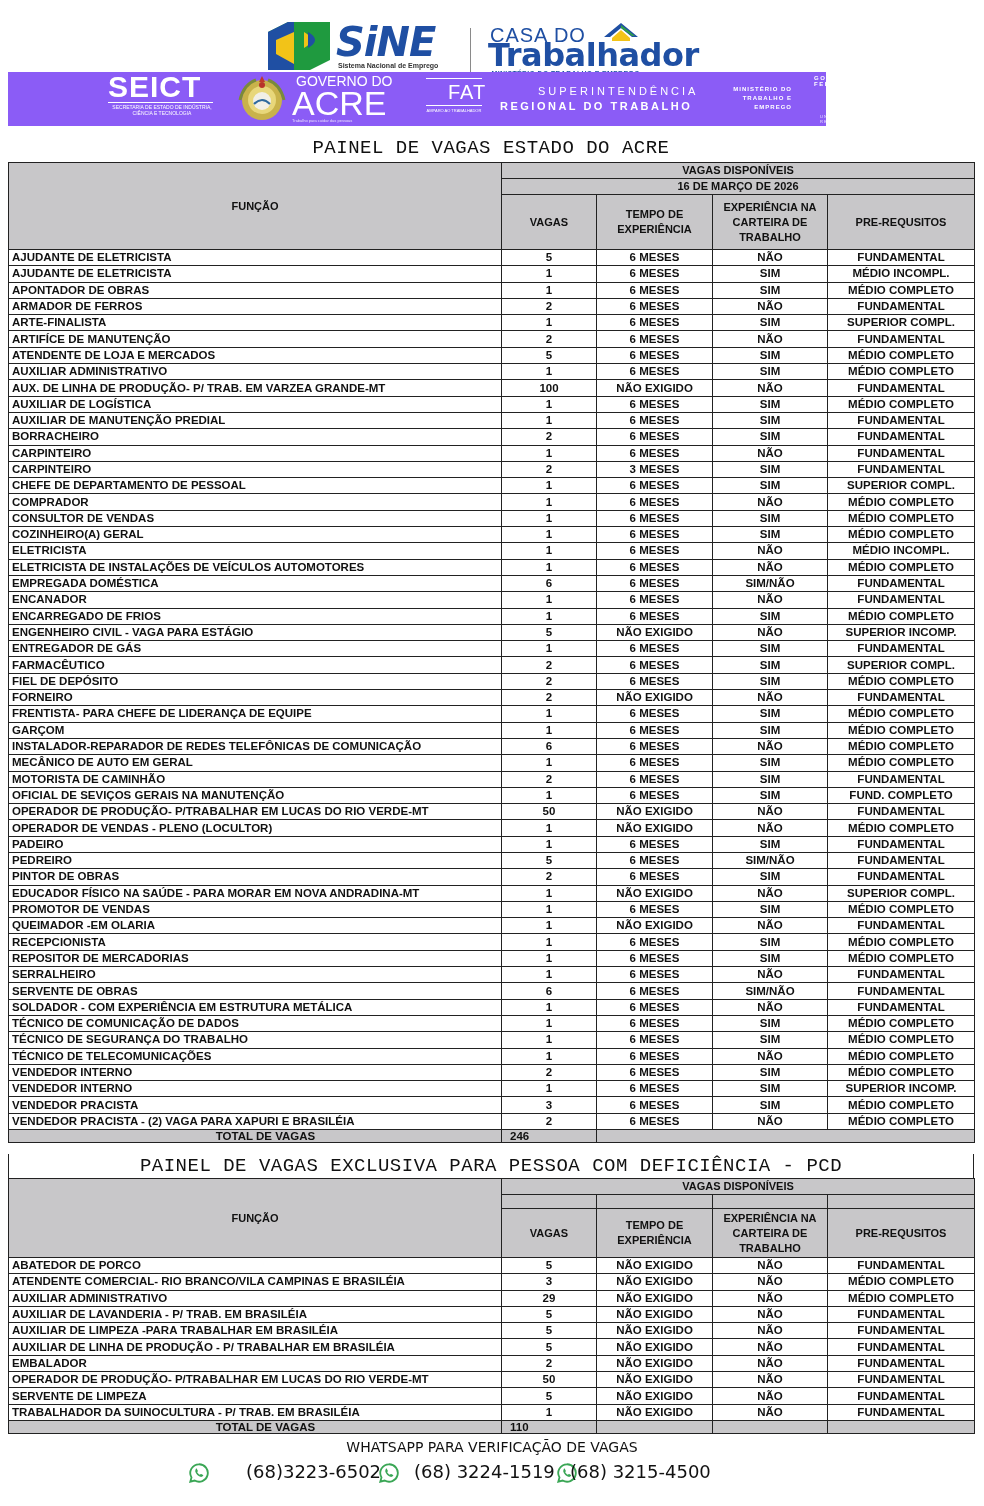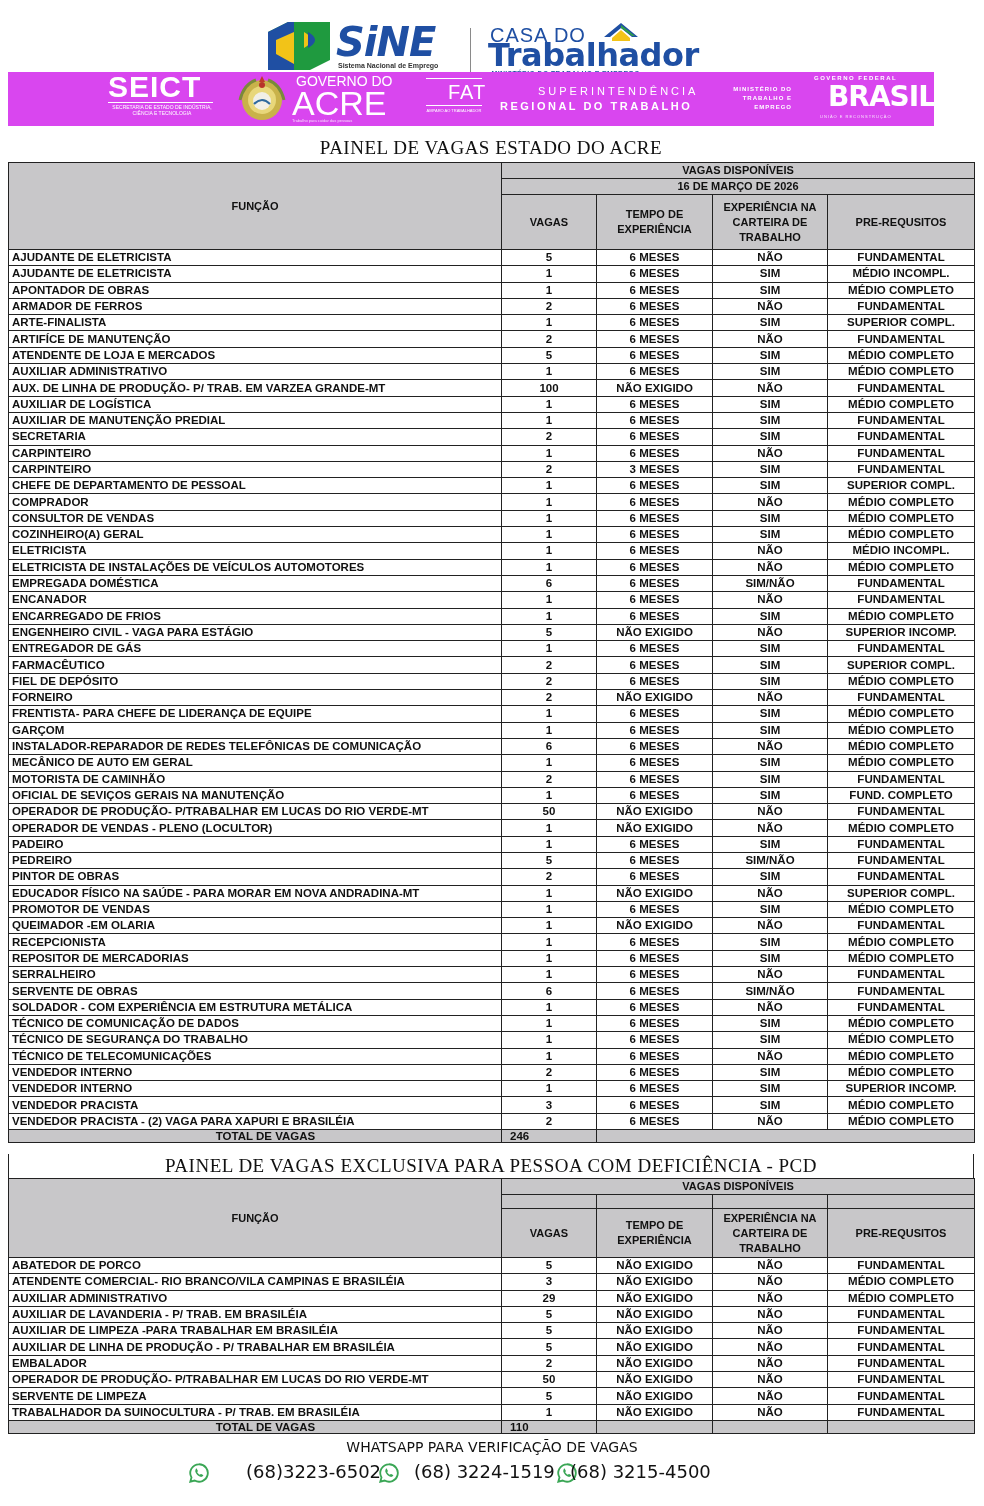--- a/index.html
+++ b/index.html
@@ -10,41 +10,41 @@
   .sine-flag { position: absolute; left: 268px; top: 12px; width: 62px; height: 48px; }
   .sine-word { position: absolute; left: 336px; top: 12px; font-family: "DejaVu Sans", sans-serif; font-weight: bold; font-style: italic; font-size: 40px; letter-spacing: -1px; color: #1f4fa3; line-height: 40px; }
   .sine-sub { position: absolute; left: 338px; top: 52px; font-size: 7px; font-weight: bold; color: #333; }
   .logo-divider { position: absolute; left: 470px; top: 18px; width: 1px; height: 44px; background: #8a8a8a; }
   .casa-do { position: absolute; left: 490px; top: 15px; font-size: 20px; color: #1f4fa3; letter-spacing: 1px; line-height: 20px; }
   .casa-roof { position: absolute; left: 604px; top: 13px; width: 34px; height: 20px; }
   .trab-word { position: absolute; left: 488px; top: 31px; font-family: "DejaVu Sans", sans-serif; font-weight: bold; font-size: 32px; color: #1f4fa3; line-height: 28px; letter-spacing: -0.5px; }
   .trab-sub { position: absolute; left: 491px; top: 60px; font-size: 7px; font-style: italic; font-weight: bold; color: #1f4fa3; letter-spacing: 0.3px; }
 
   
-  .banner { position: absolute; left: 8px; top: 72px; width: 926px; height: 54px; background: #d946ef; color: #fff; }
+  .banner { position: absolute; left: 8px; top: 72px; width: 818px; height: 54px; background: #8b5cf6; color: #fff; }
   .seict { position: absolute; left: 100px; top: 0px; font-weight: bold; font-size: 30px; letter-spacing: 1px; line-height: 30px; }
   .seict-line { position: absolute; left: 100px; top: 30px; width: 105px; height: 1px; background: #fff; }
   .seict-sub { position: absolute; left: 102px; top: 32px; width: 104px; font-size: 5px; line-height: 6px; text-align: center; }
   .acre-emblem { position: absolute; left: 226px; top: 2px; width: 56px; height: 50px; }
   .gov-do { position: absolute; left: 288px; top: 2px; font-size: 14px; line-height: 14px; }
   .acre-word { position: absolute; left: 284px; top: 14px; font-size: 34px; line-height: 34px; letter-spacing: 0px; }
   .acre-sub { position: absolute; left: 284px; top: 46px; font-size: 4px; opacity: .8; }
   .fat-top { position: absolute; left: 418px; top: 6px; width: 56px; height: 1px; background:#fff; }
   .fat-word { position: absolute; left: 440px; top: 8px; font-size: 20px; line-height: 24px; letter-spacing: 1px; }
   .fat-line { position: absolute; left: 418px; top: 33px; width: 56px; height: 1px; background: #fff; }
   .fat-sub { position: absolute; left: 418px; top: 36px; width: 56px; font-size: 4px; line-height: 6px; text-align: center; }
   .sup1 { position: absolute; left: 530px; top: 13px; font-size: 11px; letter-spacing: 3px; }
   .sup2 { position: absolute; left: 492px; top: 28px; font-size: 11px; letter-spacing: 2.5px; font-weight: bold; }
   .min { position: absolute; left: 706px; top: 13px; width: 78px; font-size: 6px; line-height: 9px; text-align: right; font-weight: bold; letter-spacing: 1px; }
   .gf { position: absolute; left: 806px; top: 3px; font-size: 6px; font-weight: bold; letter-spacing: 1.5px; }
   .brasil { position: absolute; left: 800px; top: 11px; font-family: "DejaVu Sans", sans-serif; font-weight: bold; font-size: 28px; line-height: 28px; letter-spacing: -1px; margin-left: 20px; }
   .uni { position: absolute; left: 812px; top: 42px; font-size: 4px; letter-spacing: 1px; opacity: .85; }
 
   
-  .section-title { position: absolute; left: 8px; width: 966px; text-align: center; font-family: Liberation Serif, serif; color: #111; letter-spacing: 0.5px; }
+  .section-title { position: absolute; left: 8px; width: 966px; text-align: center; font-family: Liberation Mono, monospace; color: #111; letter-spacing: 0.5px; }
   .title1 { top: 136px; font-size: 19px; line-height: 24px; }
   .title2 { top: 1154px; height: 24px; font-size: 19px; line-height: 24px; border-left: 1px solid #222; border-right: 1px solid #222; box-sizing: border-box; background: #fff; }
 
   
   table.vagas { position: absolute; left: 8px; width: 966px; border-collapse: collapse; table-layout: fixed; font-family: "Liberation Sans", sans-serif; font-weight: bold; font-size: 11.5px; }
   table.vagas td, table.vagas th { border: 1px solid #222; padding: 0 3px; white-space: nowrap; overflow: hidden; }
   table.vagas thead th { background: #c8c7c9; font-size: 11px; color: #111; line-height: 15px; font-weight: bold; }
   table.vagas tbody td { height: 15.3px; line-height: 15px; padding-top: 0; padding-bottom: 0; }
   td.c { text-align: center; }
   td.fn { text-align: left; }
@@ -210,21 +210,21 @@
         <td class="c">MÉDIO COMPLETO</td>
       </tr>
       <tr>
         <td class="fn">AUXILIAR DE MANUTENÇÃO PREDIAL</td>
         <td class="c">1</td>
         <td class="c">6 MESES</td>
         <td class="c">SIM</td>
         <td class="c">FUNDAMENTAL</td>
       </tr>
       <tr>
-        <td class="fn">SECRETARIA</td>
+        <td class="fn">BORRACHEIRO</td>
         <td class="c">2</td>
         <td class="c">6 MESES</td>
         <td class="c">SIM</td>
         <td class="c">FUNDAMENTAL</td>
       </tr>
       <tr>
         <td class="fn">CARPINTEIRO</td>
         <td class="c">1</td>
         <td class="c">6 MESES</td>
         <td class="c">NÃO</td>

